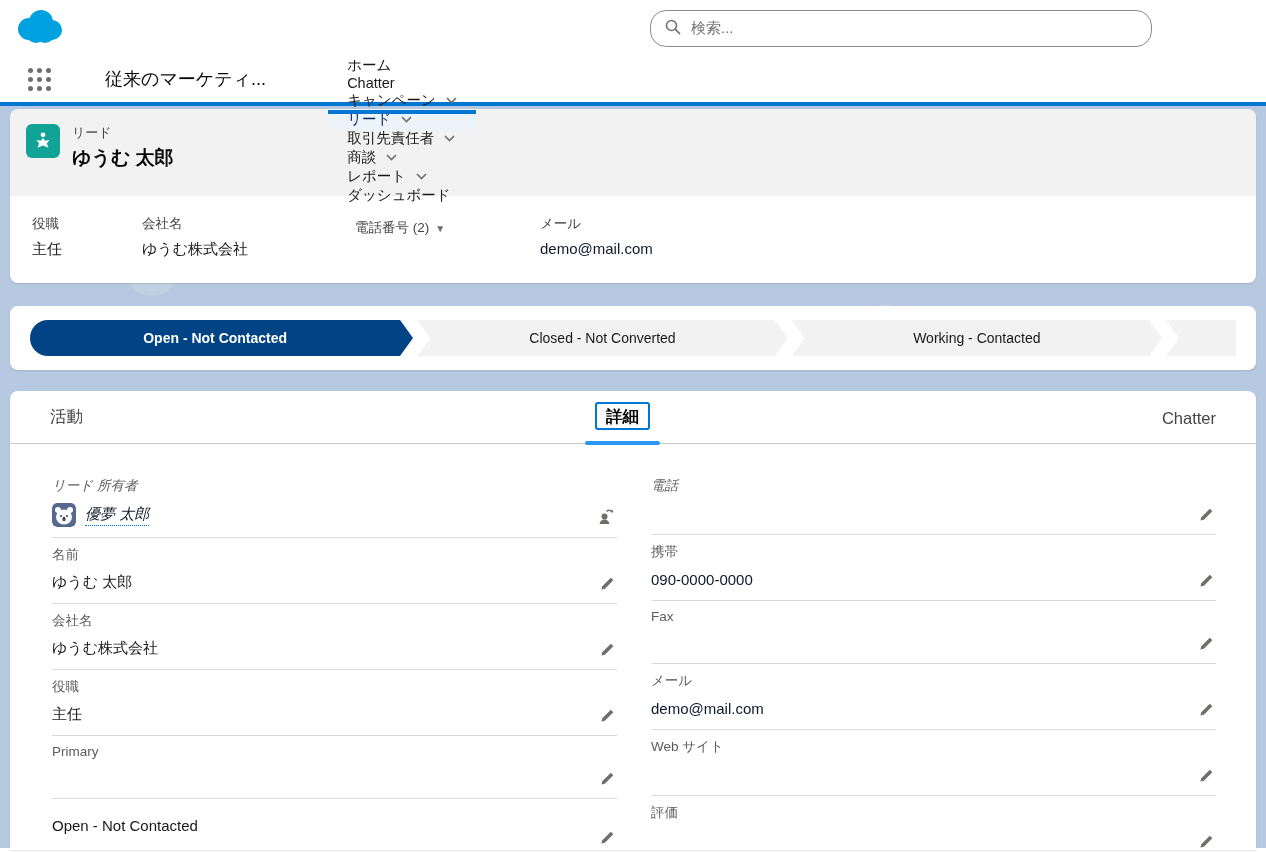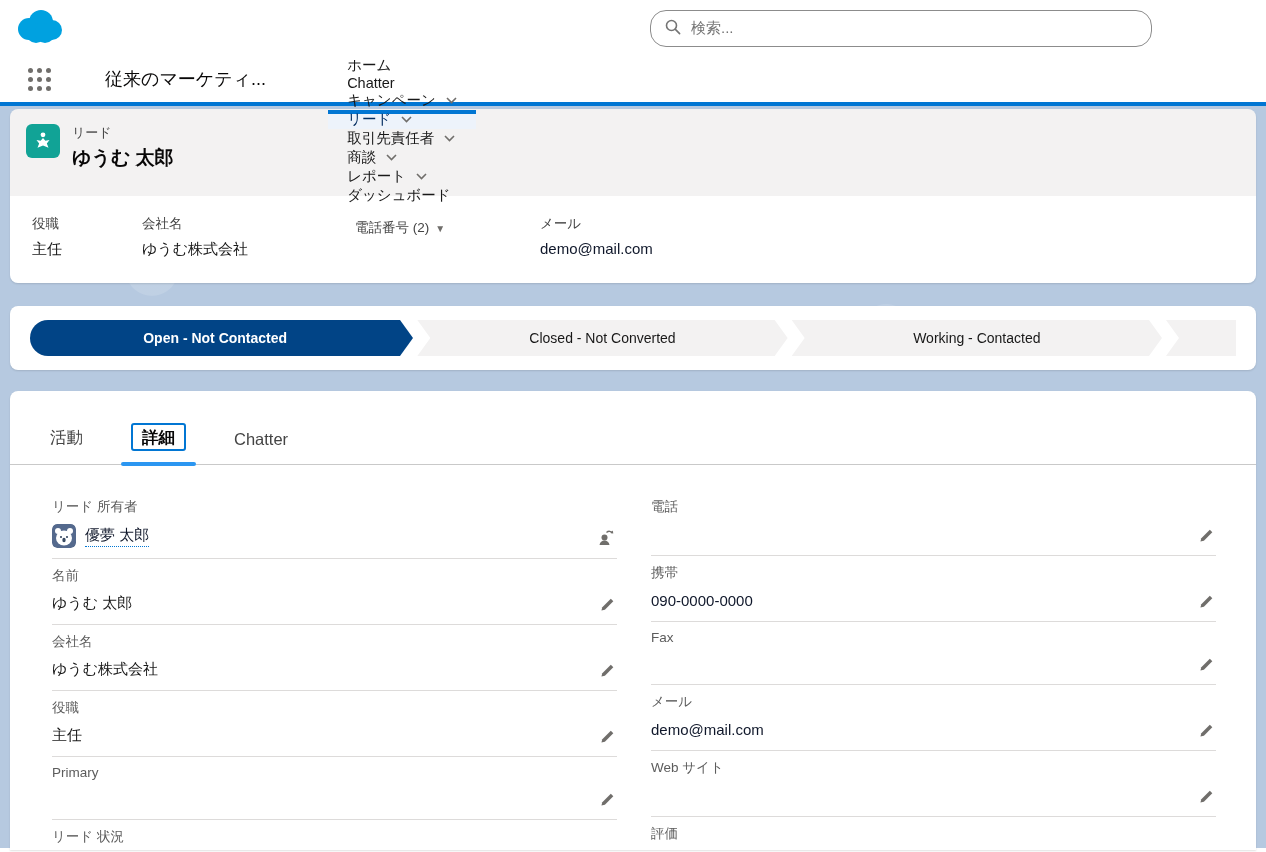--- a/index.html
+++ b/index.html
@@ -64,34 +64,34 @@
     border-top:18px solid transparent; border-bottom:18px solid transparent;
     border-left:13px solid #014486; }
   .stage-mid { flex:1 1 0; margin-right:4px;
     clip-path:polygon(0 0, calc(100% - 13px) 0, 100% 50%, calc(100% - 13px) 100%, 0 100%, 13px 50%); }
   .stage-last { flex:0 0 70px;
     clip-path:polygon(0 0, 100% 0, 100% 100%, 0 100%, 13px 50%); }
 
   
   .main-card { margin-top:21px; background:#fff; border-radius:8px 8px 0 0;
     height:459px; box-shadow:0 1px 2px rgba(0,0,0,.12); }
-  .tabs { display:flex; align-items:flex-end; height:74px; padding:0 16px;
-    border-bottom:1px solid #c9c9c9; }
+  .tabs { display:flex; align-items:flex-end; height:53px; padding:0 16px;
+    border-bottom:1px solid #c9c9c9;justify-content:space-between; }
   .tab { padding:0 24px 15px; font-size:16.5px; color:#444; cursor:pointer; position:relative; }
   .tab-label-box { padding:0; }
   .tab.active .tab-label-box { border:2px solid #0176d3; border-radius:3px;
     padding:3px 9px; font-weight:700; color:#080707; }
   .tab.active::after { content:''; position:absolute; left:14px; right:14px; bottom:-2px;
     height:4px; background:#2b96f1; border-radius:2px; }
 
   .detail-grid { display:grid; grid-template-columns:1fr 1fr; column-gap:34px;
     padding:25px 40px 0 42px; }
   .frow { position:relative; border-bottom:1px solid #dddbda; padding:8px 0 10px;
     min-height:59px; }
-  .frow-tall { min-height:64px; }
+  .frow-tall { min-height:64px;font-style:italic; }
   .flabel { font-size:13.5px; color:#5c5c5c; }
   .fvalue { font-size:15px; color:#181818; margin-top:8px; min-height:21px;
     display:flex; align-items:center; gap:9px; }
   .owner-link { border-bottom:1px dotted #0176d3; padding-bottom:1px; }
   .row-action { position:absolute; right:2px; bottom:9px; background:none; border:none;
     cursor:pointer; padding:0; }
   .avatar { width:24px; height:24px; border-radius:5px; flex:0 0 auto; }
 </style>
 </head>
 <body>
@@ -304,21 +304,20 @@
           <div class="flabel">Primary</div>
           <div class="fvalue"></div>
           <button class="row-action">
             <svg width="15" height="15" viewBox="0 0 16 16">
               <path d="M1.5 14.5l1-3.6 9-9.1 2.7 2.7-9 9.1z" fill="#706e6b"></path>
             </svg>
           </button>
         </div>
 
         <div class="frow">
-          <div class="flabel">リード 状況</div>
           <div class="fvalue">Open - Not Contacted</div>
           <button class="row-action">
             <svg width="15" height="15" viewBox="0 0 16 16">
               <path d="M1.5 14.5l1-3.6 9-9.1 2.7 2.7-9 9.1z" fill="#706e6b"></path>
             </svg>
           </button>
         </div>
       </div>
 
       <div>

